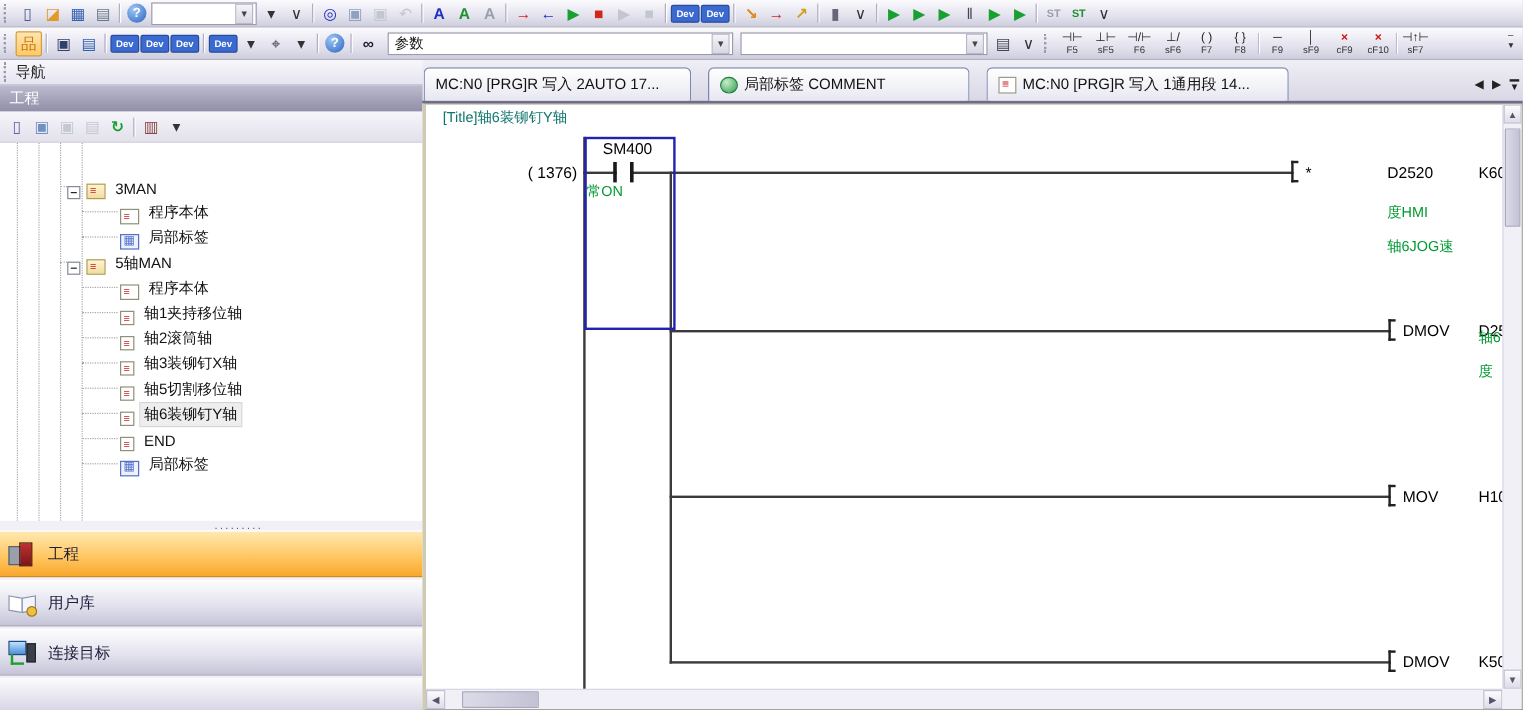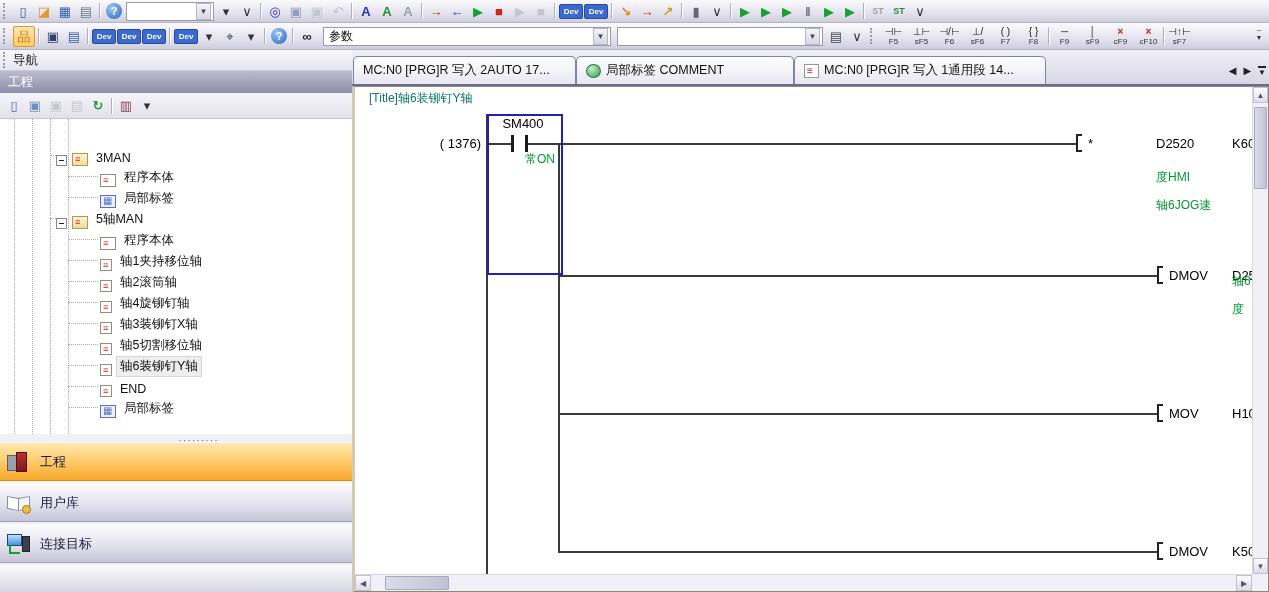--- a/index.html
+++ b/index.html
@@ -98,21 +98,21 @@
   #acc-connect .ai::before{content:"";position:absolute;left:0;top:0;width:13px;height:10px;background:linear-gradient(#bfe0ff,#4a90d8);border:1px solid #1a4a80;}
   #acc-connect .ai::after{content:"";position:absolute;right:1px;top:2px;width:6px;height:14px;background:#3a3f4a;border:1px solid #20242c;}
   #acc-connect .cable{position:absolute;left:2px;bottom:0;width:9px;height:7px;border-left:2px solid #1f9f2f;border-bottom:2px solid #1f9f2f;}
   #nav-footer{flex:1;background:linear-gradient(#fcfcfe,#d7d6e4);position:relative;}
   #nav-footer .chev{position:absolute;right:12px;top:7px;font-weight:bold;color:#333;font-size:13px;line-height:10px;text-align:center;}
   #nav-footer .chev small{display:block;font-size:8px;font-weight:normal;}
   
   #main{position:absolute;left:352px;top:50px;width:917px;height:542px;display:flex;flex-direction:column;}
   #tabbar{height:36px;background:linear-gradient(#f0eff6,#d8d7e5);border-bottom:2px solid #6f6a8e;
           display:flex;align-items:flex-end;padding-left:1px;box-sizing:border-box;position:relative;}
-  .tab{height:28px;display:flex;align-items:center;gap:5px;padding:0 9px;margin-right:0;
+  .tab{height:28px;display:flex;align-items:center;gap:5px;padding:0 9px;margin-right:14px;
        border:1px solid #7a85b0;border-bottom:none;border-radius:5px 5px 0 0;
        background:linear-gradient(#ffffff,#e7e7f1);font-size:12.5px;white-space:nowrap;overflow:hidden;
        box-sizing:border-box;flex:0 0 auto;}
   .tab.active{height:31px;background:linear-gradient(#fdeac0,#f8c474);border-color:#b4893c;}
   .tab .lbl{overflow:hidden;text-overflow:clip;}
   .tabicon{width:15px;height:14px;border:1px solid #9a9a88;background:#fff;position:relative;flex:0 0 15px;box-sizing:border-box;}
   .tabicon::after{content:"≡";color:#c22;font-size:10px;line-height:12px;position:absolute;left:2px;top:0;}
   .tabicon.comment{border-radius:50%;background:radial-gradient(circle at 35% 30%,#c8ecc8,#2f9f4f);border-color:#1f7f3f;}
   .tabicon.comment::after{content:"";}
   #tabctrl{position:absolute;right:3px;bottom:8px;display:flex;align-items:center;gap:7px;background:transparent;}
@@ -357,25 +357,20 @@
           <span class="tlab">轴1夹持移位轴</span>
         </div>
         <div class="trow d1">
 
           <span class="ticn ic-axis"></span>
           <span class="tlab">轴2滚筒轴</span>
         </div>
         <div class="trow d1">
 
           <span class="ticn ic-axis"></span>
-          <span class="tlab">轴4旋铆钉轴</span>
-        </div>
-        <div class="trow d1">
-
-          <span class="ticn ic-axis"></span>
           <span class="tlab">轴3装铆钉X轴</span>
         </div>
         <div class="trow d1">
 
           <span class="ticn ic-axis"></span>
           <span class="tlab">轴5切割移位轴</span>
         </div>
         <div class="trow d1">
 
           <span class="ticn ic-axis"></span>
@@ -453,21 +448,21 @@
     <span class="abs ltxt" style="left:30px;top:49px;width:96px;text-align:right;">( 1376)</span>
 
     <div class="wire" style="left:131px;top:56px;width:592px;"></div>
 
     <div class="cgap" style="left:159px;top:52px;width:12px;height:10px;"></div>
     <div class="cbar" style="left:156px;top:48px;"></div>
     <div class="cbar" style="left:170px;top:48px;"></div>
 
     <div id="selbox" style="left:132px;top:27px;width:72px;height:157px;"></div>
     <span class="abs ltxt" style="left:132px;top:29px;width:72px;text-align:center;">SM400</span>
-    <span class="abs lcmt" style="left:134px;top:64px;margin-left:36px;">常ON</span>
+    <span class="abs lcmt" style="left:134px;top:64px;">常ON</span>
 
     <div class="vwire" style="left:203px;top:56px;height:410px;"></div>
 
     <div class="brk" style="left:721px;top:47px;"></div>
     <span class="abs ltxt" style="left:733px;top:49px;">*</span>
     <span class="abs ltxt" style="left:801px;top:49px;">D2520</span>
     <span class="abs ltxt" style="left:877px;top:49px;">K60</span>
     <span class="abs lcmt" style="left:801px;top:66px;margin-top:44px;">轴6JOG速</span>
     <span class="abs lcmt" style="left:801px;top:82px;">度HMI</span>
 

